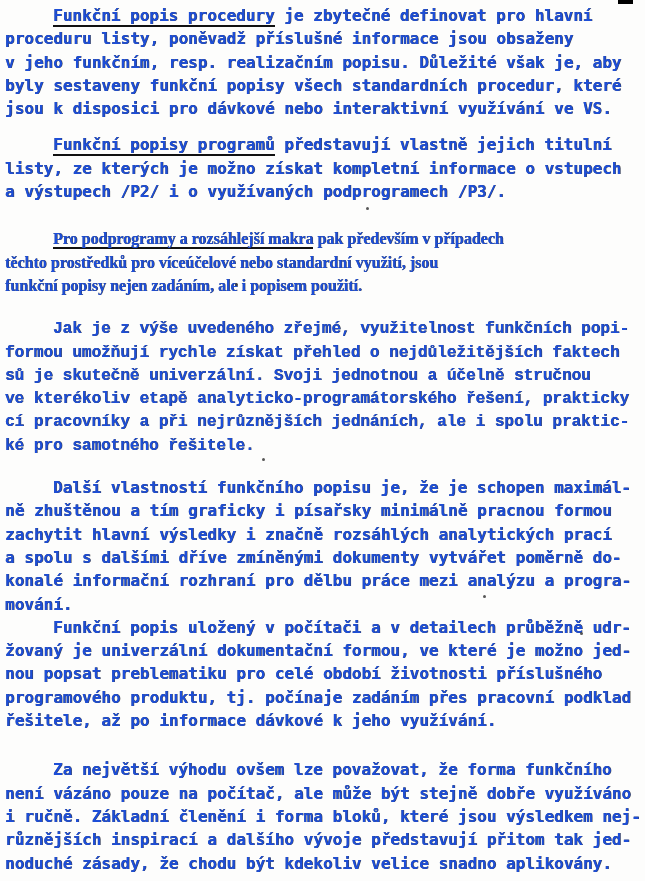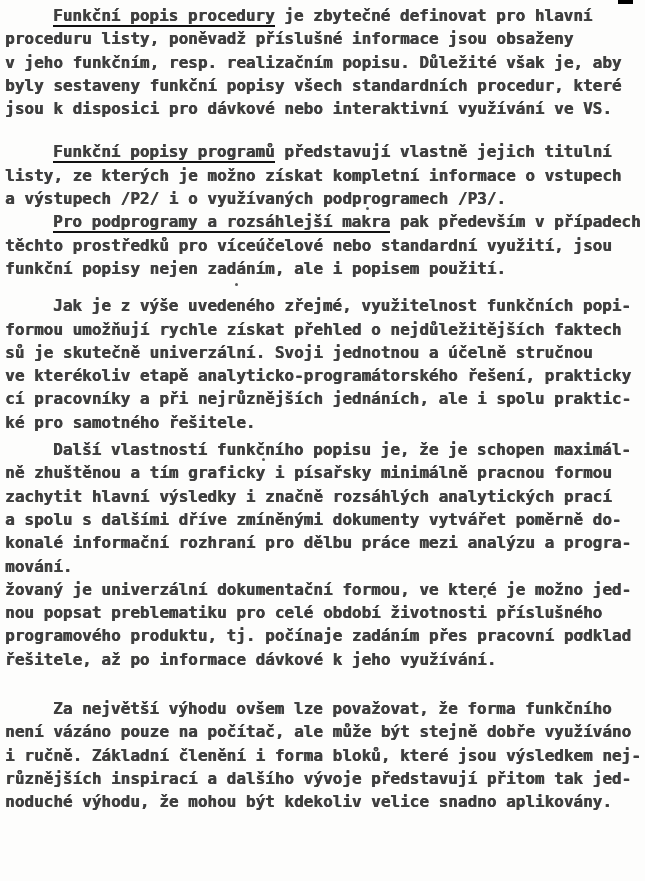--- a/index.html
+++ b/index.html
@@ -14,29 +14,29 @@
     position: relative;
     width: 645px;
     height: 881px;
     box-sizing: border-box;
     padding: 4px 2px 0 5px;
     background: #fdfdfc;
     font-family: "DejaVu Sans Mono", monospace;
     font-weight: 700;
     font-size: 16px;
     line-height: 23.3px;
-    color: #404040;
+    color: #1d4ed8;
     text-shadow: 0.5px 0 0 rgba(20,20,20,0.75), 0 0.4px 0 rgba(20,20,20,0.45);
   }
   .para { margin: 0; padding: 0; }
   .p1 { margin-top: 0; }
-  .p2 { margin-top: 20px; }
-  .p3 { margin-top: 0; }
-  .p4 { margin-top: 14px; }
-  .p5 { margin-top: 4px; }
+  .p2 { margin-top: 13px; }
+  .p3 { margin-top: 24px; font-family: Liberation Serif, serif; }
+  .p4 { margin-top: 21px; font-family: Liberation Mono, monospace; }
+  .p5 { margin-top: 18px; }
   .p6 { margin-top: 0; }
   .p7 { margin-top: 26px; }
   .line { display: block; white-space: pre; }
   .first { padding-left: 48px; }
   .u {
     border-bottom: 2px solid #111;
     padding-bottom: 0px;
   }
   .corner-mark {
     position: absolute;
@@ -93,26 +93,27 @@
       </p>
       <p class="para p5">
         <span class="line first"><span>Další vlastností funkčního popisu je, že je schopen maximál-</span></span>
         <span class="line">ně zhuštěnou a tím graficky i písařsky minimálně pracnou formou</span>
         <span class="line">zachytit hlavní výsledky i značně rozsáhlých analytických prací</span>
         <span class="line">a spolu s dalšími dříve zmíněnými dokumenty vytvářet poměrně do-</span>
         <span class="line">konalé informační rozhraní pro dělbu práce mezi analýzu a progra-</span>
         <span class="line">mování.</span>
       </p>
       <p class="para p6">
+        <span class="line first"><span>Funkční popis uložený v počítači a v detailech průběžně udr-</span></span>
         <span class="line">žovaný je univerzální dokumentační formou, ve které je možno jed-</span>
         <span class="line">nou popsat preblematiku pro celé období životnosti příslušného</span>
         <span class="line">programového produktu, tj. počínaje zadáním přes pracovní podklad</span>
         <span class="line">řešitele, až po informace dávkové k jeho využívání.</span>
       </p>
       <p class="para p7">
         <span class="line first"><span>Za největší výhodu ovšem lze považovat, že forma funkčního</span></span>
         <span class="line">není vázáno pouze na počítač, ale může být stejně dobře využíváno</span>
         <span class="line">i ručně. Základní členění i forma bloků, které jsou výsledkem nej-</span>
         <span class="line">různějších inspirací a dalšího vývoje představují přitom tak jed-</span>
-        <span class="line">noduché výhodu, že mohou být kdekoliv velice snadno aplikovány.</span>
+        <span class="line">noduché zásady, že chodu být kdekoliv velice snadno aplikovány.</span>
       </p>
     </div>
 </div>
 
 </body></html>

